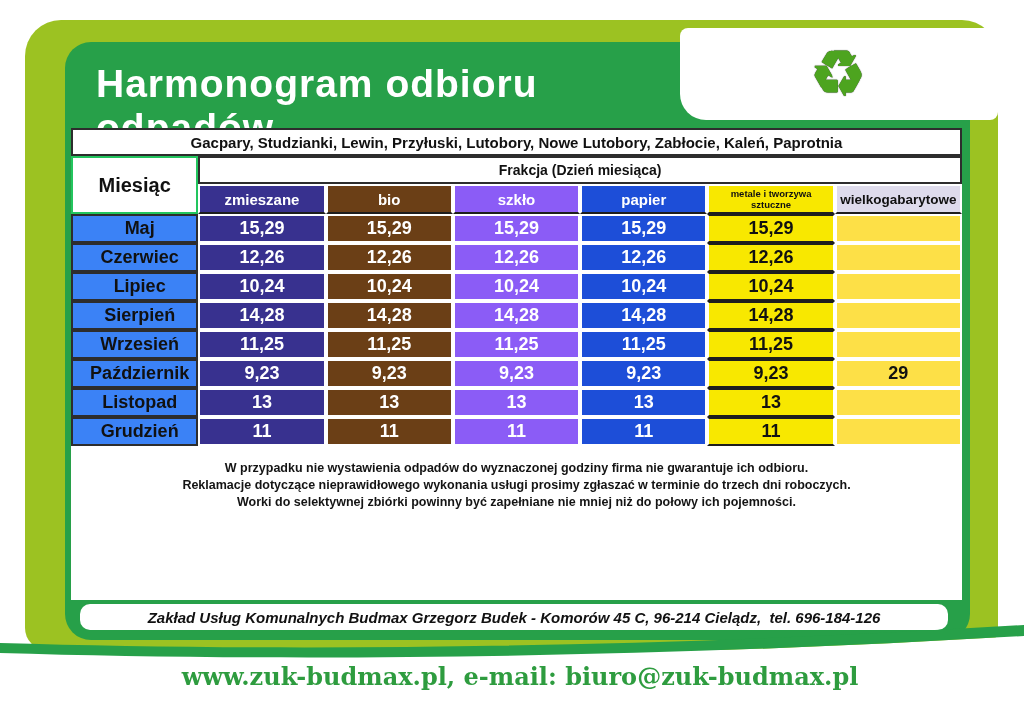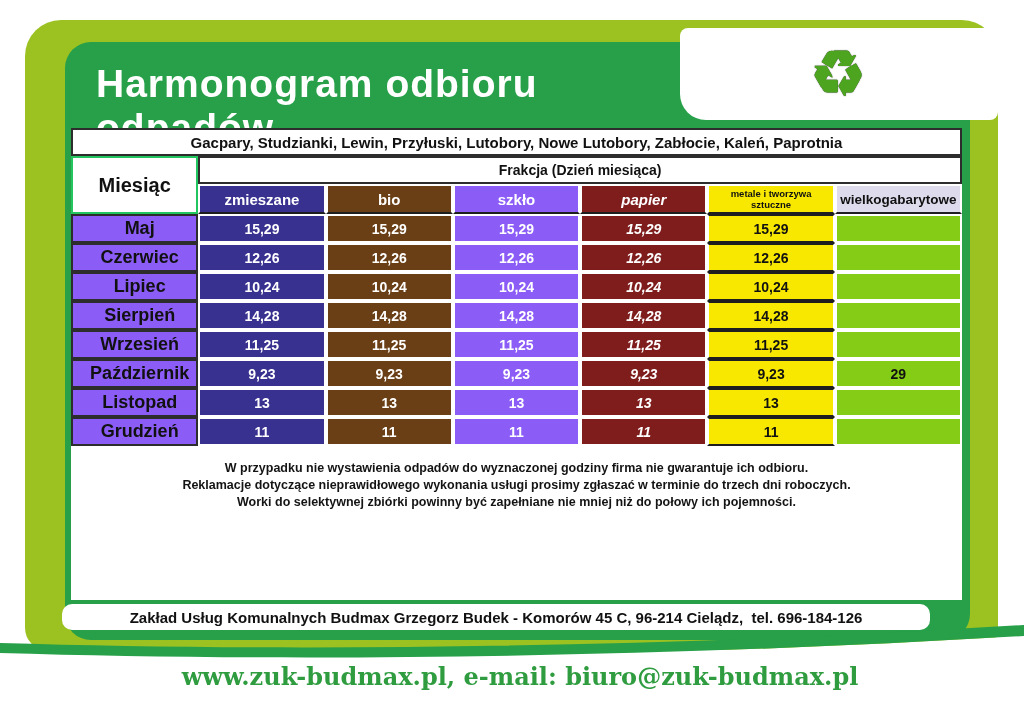--- a/index.html
+++ b/index.html
@@ -42,40 +42,40 @@
   table.schedule{width:100%;border-collapse:separate;border-spacing:0;table-layout:fixed;}
   table.schedule td,table.schedule th{padding:0;text-align:center;vertical-align:middle;}
   .villages{border:2px solid #2d2d2d;font-size:15px;font-weight:bold;height:24px;color:#111;}
   .miesiac-head{border:2px solid #22c55e;font-size:20px;font-weight:bold;color:#111;width:14.8%;}
   .frakcja-head{border:2px solid #2d2d2d;font-size:14px;font-weight:bold;height:24px;color:#111;}
   .col-head{height:26px;font-size:15px;font-weight:bold;color:#ffffff;
     border:2px solid #ffffff;border-bottom:2px solid #1e1e1e;}
   .col-head.c4{font-size:9.5px;color:#111;}
   .col-head.c5{font-size:13.5px;color:#111;background:#dedbec;}
   .month-cell{border:2px solid #2d2d2d;font-size:18px;font-weight:bold;text-align:right;
-    padding-left:10px !important;color:#111;background:#8b5cf6;height:25px;}
-  .val{font-size:14px;font-weight:bold;color:#ffffff;border:2px solid #ffffff;height:25px;}
+    padding-left:10px !important;color:#111;background:#3b82f6;height:25px;}
+  .val{font-size:18px;font-weight:bold;color:#ffffff;border:2px solid #ffffff;height:25px;}
   .bg-c0{background:#38318f;}
   .bg-c1{background:#6b3f16;}
   .bg-c2{background:#8b5cf6;}
-  .bg-c3{background:#7f1d1d;font-style:italic;}
+  .bg-c3{background:#1d4ed8;}
   .bg-c4{background:#f8e800;}
   .val.bg-c4{color:#111;border-top:2px solid #1e1e1e;border-bottom:2px solid #1e1e1e;}
-  .bg-c5{background:#84cc16;}
+  .bg-c5{background:#fde047;}
   .val.bg-c5{color:#111;}
   
   .year{
     text-align:center;margin-top:34px;font-size:56px;font-weight:bold;color:#787878;
   }
   .notes{margin-top:14px;text-align:center;font-size:12.5px;font-weight:bold;color:#141414;line-height:17px;}
   
   .address-pill{
-    position:absolute;left:62px;top:604px;width:868px;height:26px;background:#ffffff;
+    position:absolute;left:80px;top:604px;width:868px;height:26px;background:#ffffff;
     border-radius:10px;display:flex;align-items:center;justify-content:center;
-    font-size:15px;font-weight:bold;color:#111;z-index:3;
+    font-size:15px;font-weight:bold;color:#111;z-index:3;font-style:italic;
   }
   
   .swoosh{position:absolute;left:0;top:592px;width:1024px;height:130px;z-index:4;}
   
   .website{
     position:absolute;left:8px;top:662px;width:1024px;text-align:center;
     font-family:"DejaVu Serif",serif;font-size:24px;font-weight:bold;color:#2e9c3f;z-index:6;
   }
 </style>
 </head>

